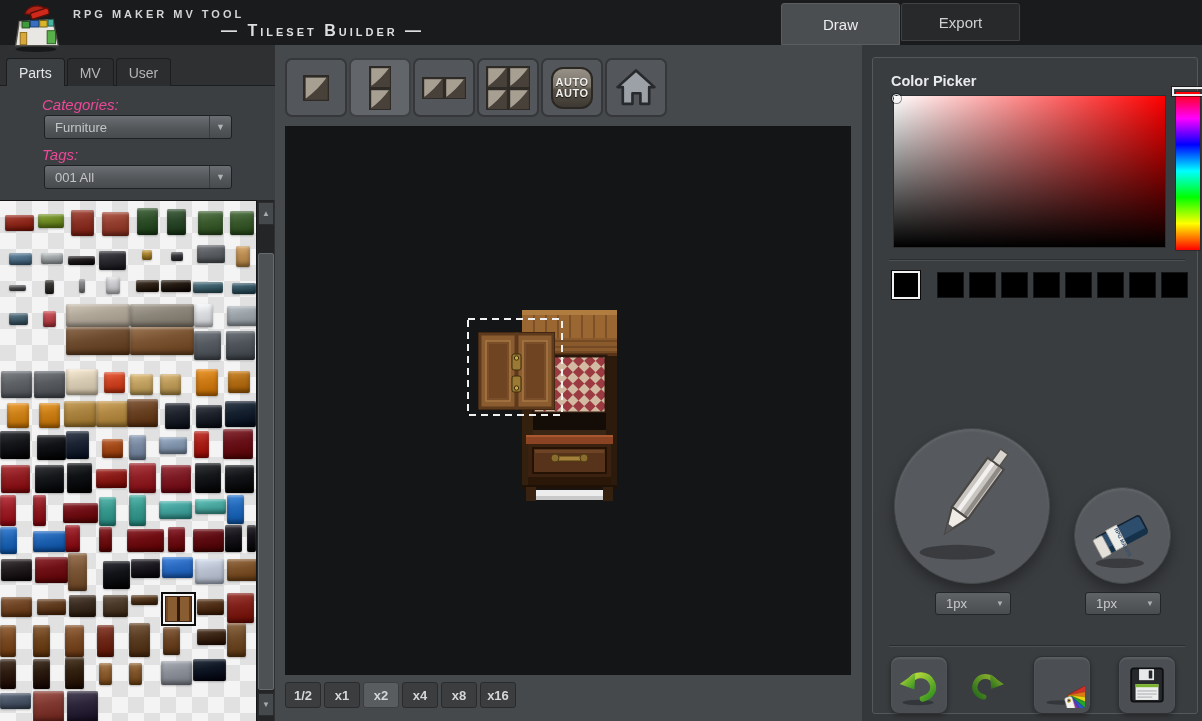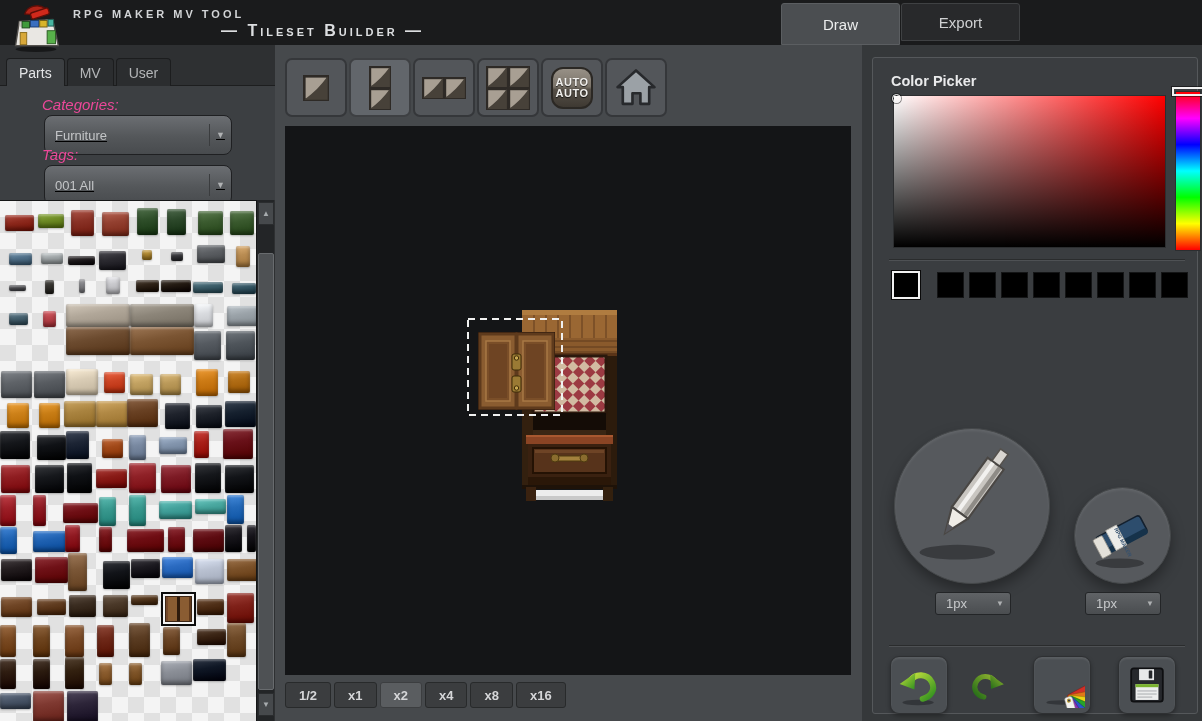--- a/index.html
+++ b/index.html
@@ -20,22 +20,22 @@
   .main-tab.active{background:#4b4e51;border-color:#5b5e61;height:42px;color:#eceded;}
 
   
   .left-panel{position:absolute;left:0;top:45px;width:275px;height:676px;background:#2e3032;}
   .left-body{position:absolute;left:0;top:40px;width:275px;height:115px;background:#3c3f42;border-top:1px solid #1d1e1f;}
   .left-tabs{position:absolute;left:6px;top:13px;display:flex;z-index:2;}
   .left-tab{padding:0 12px;height:28px;line-height:28px;background:#2b2d2f;border:1px solid #1c1d1e;border-bottom:none;
             color:#b4b6b8;font-size:14px;margin-right:2px;border-radius:4px 4px 0 0;cursor:pointer;}
   .left-tab.active{background:#3c3f42;color:#e4e5e7;}
   .field-label{position:absolute;font-size:15px;color:#ec4899;font-style:italic;}
-  .dropdown{position:absolute;width:188px;height:40px;border:1px solid #1f2022;border-radius:8px;
-            background:linear-gradient(#6b6e72,#54575a 55%,#484b4e);display:flex;align-items:center;cursor:pointer;text-decoration:underline;}
+  .dropdown{position:absolute;width:188px;height:24px;border:1px solid #1f2022;border-radius:3px;
+            background:linear-gradient(#6b6e72,#54575a 55%,#484b4e);display:flex;align-items:center;cursor:pointer;}
   .dropdown .dd-text{flex:1;padding-left:10px;font-size:13px;color:#c3c5c7;overflow:hidden;white-space:nowrap;}
   .dropdown .dd-arrow{width:22px;text-align:center;font-size:9px;color:#b0b2b4;border-left:1px solid #3a3c3e;line-height:22px;}
 
   
   .tile-grid{position:absolute;left:0;top:155px;width:256px;height:521px;overflow:hidden;
       background-color:#f4f4f4;
       background-image:linear-gradient(45deg,#e1e1e1 25%,transparent 25%,transparent 75%,#e1e1e1 75%),
                        linear-gradient(45deg,#e1e1e1 25%,transparent 25%,transparent 75%,#e1e1e1 75%);
       background-size:32px 32px;background-position:0 0,16px 16px;border-top:1px solid #151617;}
   .tile-item{position:absolute;border-radius:2px;cursor:pointer;
@@ -53,21 +53,21 @@
   .shape-btn{position:absolute;top:58px;width:62px;height:59px;background:#53565a;border:2px solid #35373a;
       border-radius:7px;display:flex;align-items:center;justify-content:center;cursor:pointer;}
   .shape-btn.active{background:#62666b;border-color:#3e4043;}
   .autotile-icon{width:42px;height:42px;border-radius:12px;border:2px solid #2b2824;
       background:linear-gradient(#979086 0%,#7b746a 46%,#554f47 54%,#3e3932 100%);
       display:flex;flex-direction:column;align-items:center;justify-content:center;}
   .autotile-icon span{font-size:11px;font-weight:bold;color:#f1f0ed;line-height:11px;letter-spacing:.5px;
       text-shadow:0 1px 1px rgba(0,0,0,.8);}
   .canvas{position:absolute;left:285px;top:126px;width:566px;height:549px;background:#141517;cursor:crosshair;}
   .zoom-bar{position:absolute;left:285px;top:682px;display:flex;gap:3px;}
-  .zoom-btn{min-width:36px;padding:0 13px;height:26px;background:#3b3d3f;border:1px solid #282a2b;border-radius:3px;
+  .zoom-btn{min-width:36px;padding:0 3px;height:26px;background:#3b3d3f;border:1px solid #282a2b;border-radius:3px;
       color:#d5d6d8;font-size:13px;font-weight:bold;display:flex;align-items:center;justify-content:center;cursor:pointer;}
   .zoom-btn.active{background:#5a5d60;border-color:#3c3e40;}
 
   
   .right-panel{position:absolute;left:862px;top:45px;width:340px;height:676px;background:#35383a;}
   .group-frame{position:absolute;left:10px;top:12px;width:326px;height:657px;border:1px solid #55585b;
       border-radius:3px;background:#3a3d40;}
   .cp-title{position:absolute;left:18px;top:15px;font-size:14.5px;font-weight:bold;color:#e9eaeb;}
   .sv-box{position:absolute;left:20px;top:37px;width:273px;height:153px;cursor:crosshair;
       border:1px solid #2c2e30;}

